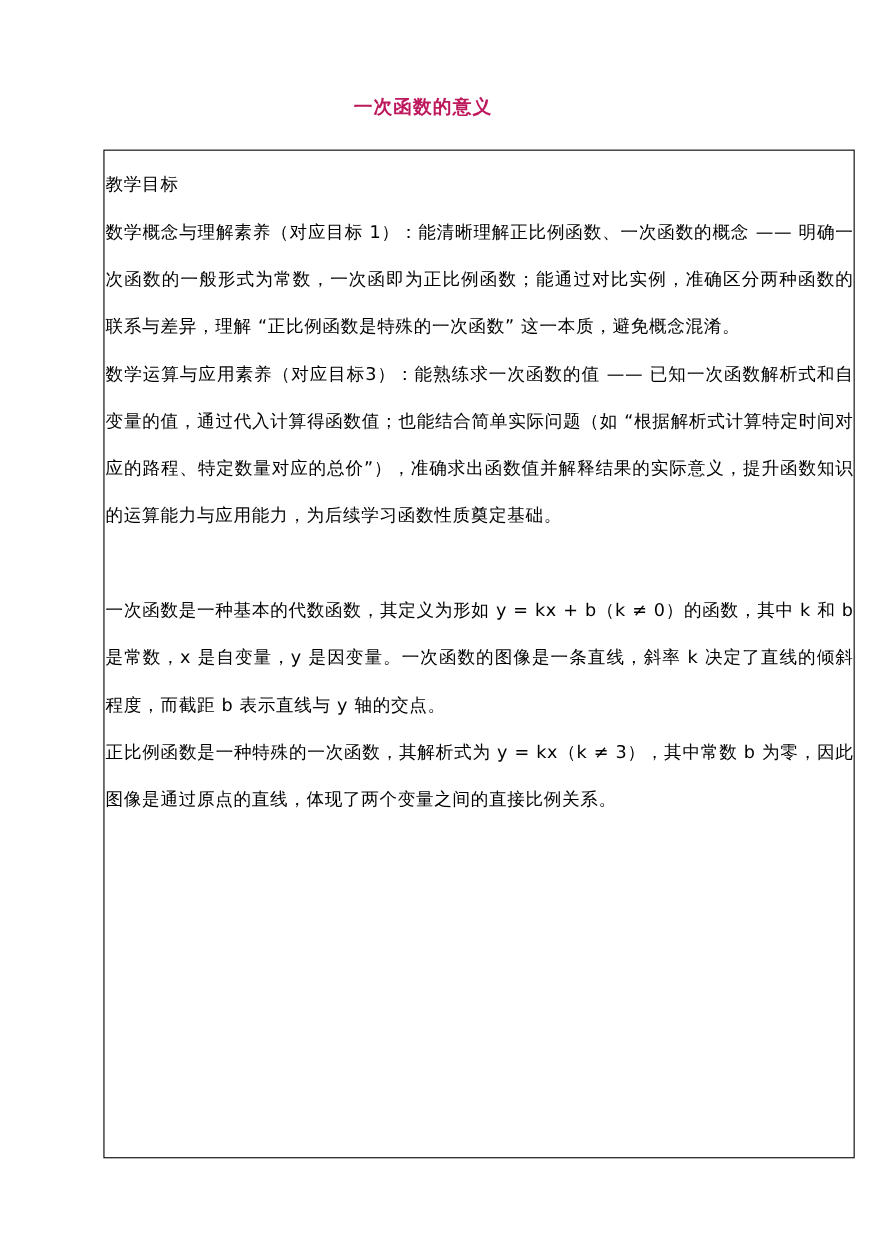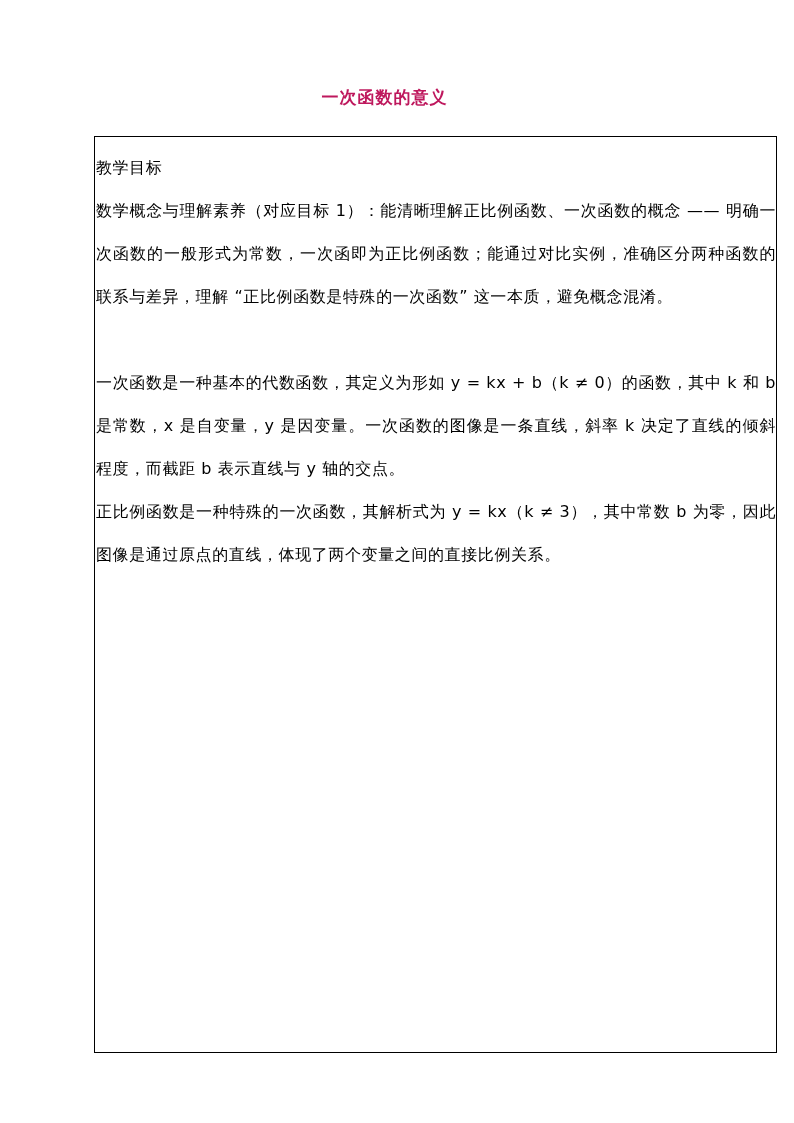--- a/index.html
+++ b/index.html
@@ -58,18 +58,19 @@
   </style>
 </head>
 <body>
 
 <div class="page-title">一次函数的意义</div>
 
 <div class="doc-table">
   <div class="cell">
     <p class="heading">教学目标</p>
     <p>数学概念与理解素养（对应目标 1）：能清晰理解正比例函数、一次函数的概念 —— 明确一次函数的一般形式为常数，一次函即为正比例函数；能通过对比实例，准确区分两种函数的联系与差异，理解 “正比例函数是特殊的一次函数” 这一本质，避免概念混淆。</p>
+    <p>数学运算与应用素养（对应目标3）：能熟练求一次函数的值 —— 已知一次函数解析式和自变量的值，通过代入计算得函数值；也能结合简单实际问题（如 “根据解析式计算特定时间对应的路程、特定数量对应的总价”），准确求出函数值并解释结果的实际意义，提升函数知识的运算能力与应用能力，为后续学习函数性质奠定基础。</p>
     <div class="spacer"></div>
     <p>一次函数是一种基本的代数函数，其定义为形如 y = kx + b（k ≠ 0）的函数，其中 k 和 b 是常数，x 是自变量，y 是因变量。一次函数的图像是一条直线，斜率 k 决定了直线的倾斜程度，而截距 b 表示直线与 y 轴的交点。</p>
     <p>正比例函数是一种特殊的一次函数，其解析式为 y = kx（k ≠ 3），其中常数 b 为零，因此图像是通过原点的直线，体现了两个变量之间的直接比例关系。</p>
     <div class="spacer"></div>
   </div>
 </div>
 
 </body></html>

